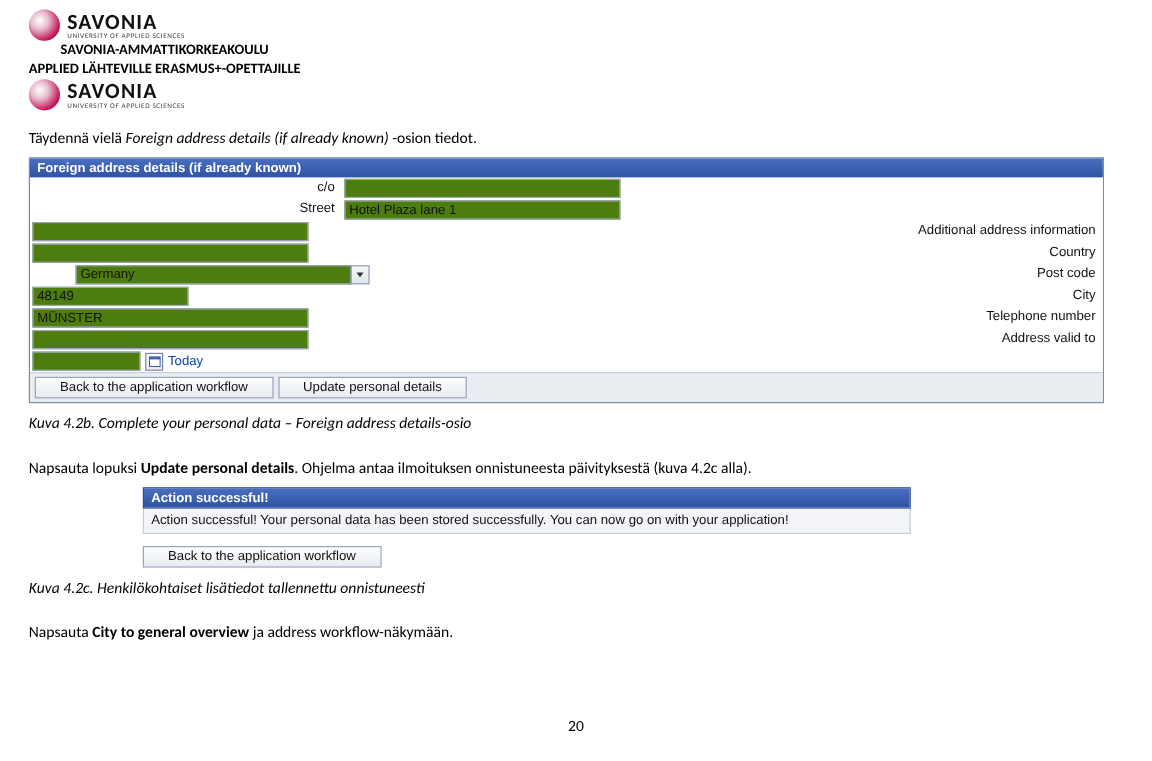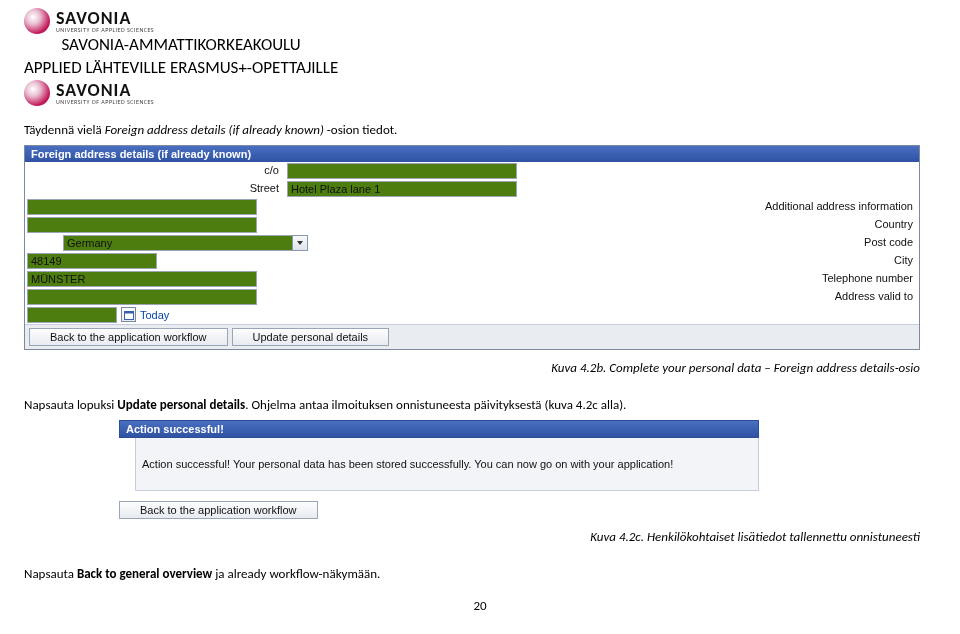--- a/index.html
+++ b/index.html
@@ -30,30 +30,30 @@
     height: 26px;
     border-radius: 50%;
     background: radial-gradient(circle at 35% 35%, #fff 0%, #e8bed0 30%, #c2185b 70%, #8e1446 100%);
     position: relative;
   }
   .logo-text { line-height: 1; }
   .logo-main { font-weight: 700; font-size: 18px; letter-spacing: 1px; color: #111; }
   .logo-sub { font-size: 6px; letter-spacing: 0.5px; color: #444; }
   .doc-title {
     text-align: center;
-    font-weight: 400;
-    font-size: 17px;
+    font-weight: 700;
+    font-size: 12px;
     line-height: 1.35;
     flex: 1;
   }
   .instr { font-size: 13px; margin: 4px 0 8px 0; }
   .instr em, .italic { font-style: italic; }
   .instr b, .bold { font-weight: 700; }
   .caption {
-    text-align: right;
+    text-align: left;
     font-size: 13px;
     font-style: italic;
     margin: 10px 0 22px 0;
   }
   
   .shot {
     border: 1px solid #7c8aa0;
     font-family: Tahoma, Arial, sans-serif;
     font-size: 11px;
     color: #111;
@@ -137,24 +137,23 @@
     font-size: 11px;
     width: 640px;
     margin-left: 95px;
     margin-top: 2px;
   }
   .shot2 .section-hdr { border: 1px solid #2e4d99; }
   .msg-bar {
     background: #f2f4f7;
     border: 1px solid #c6cedb;
     border-top: none;
-    padding: 20px 6px;
-    font-size: 11px;
-    color: #111;
-    margin-left: 16px;
+    padding: 4px 6px;
+    font-size: 11px;
+    color: #111;
   }
   .shot2 .ui-btn { margin-top: 10px; }
   .page-num {
     position: absolute;
     bottom: 21px;
     left: 50%;
     transform: translateX(-50%);
     font-size: 13px;
   }
 </style>
@@ -247,16 +246,16 @@
 
 <div class="shot2">
   <div class="section-hdr">Action successful!</div>
   <div class="msg-bar">Action successful! Your personal data has been stored successfully. You can now go on with your application!</div>
   <button class="ui-btn">Back to the application workflow</button>
 </div>
 
 <div class="caption">Kuva 4.2c. Henkilökohtaiset lisätiedot tallennettu onnistuneesti</div>
 
 <p class="instr">
-  <span>Napsauta </span><b>Back to general overview</b><span> ja already workflow-näkymään.</span>
+  <span>Napsauta </span><b>City to general overview</b><span> ja address workflow-näkymään.</span>
 </p>
 
 <div class="page-num">20</div>
 
 </body></html>

